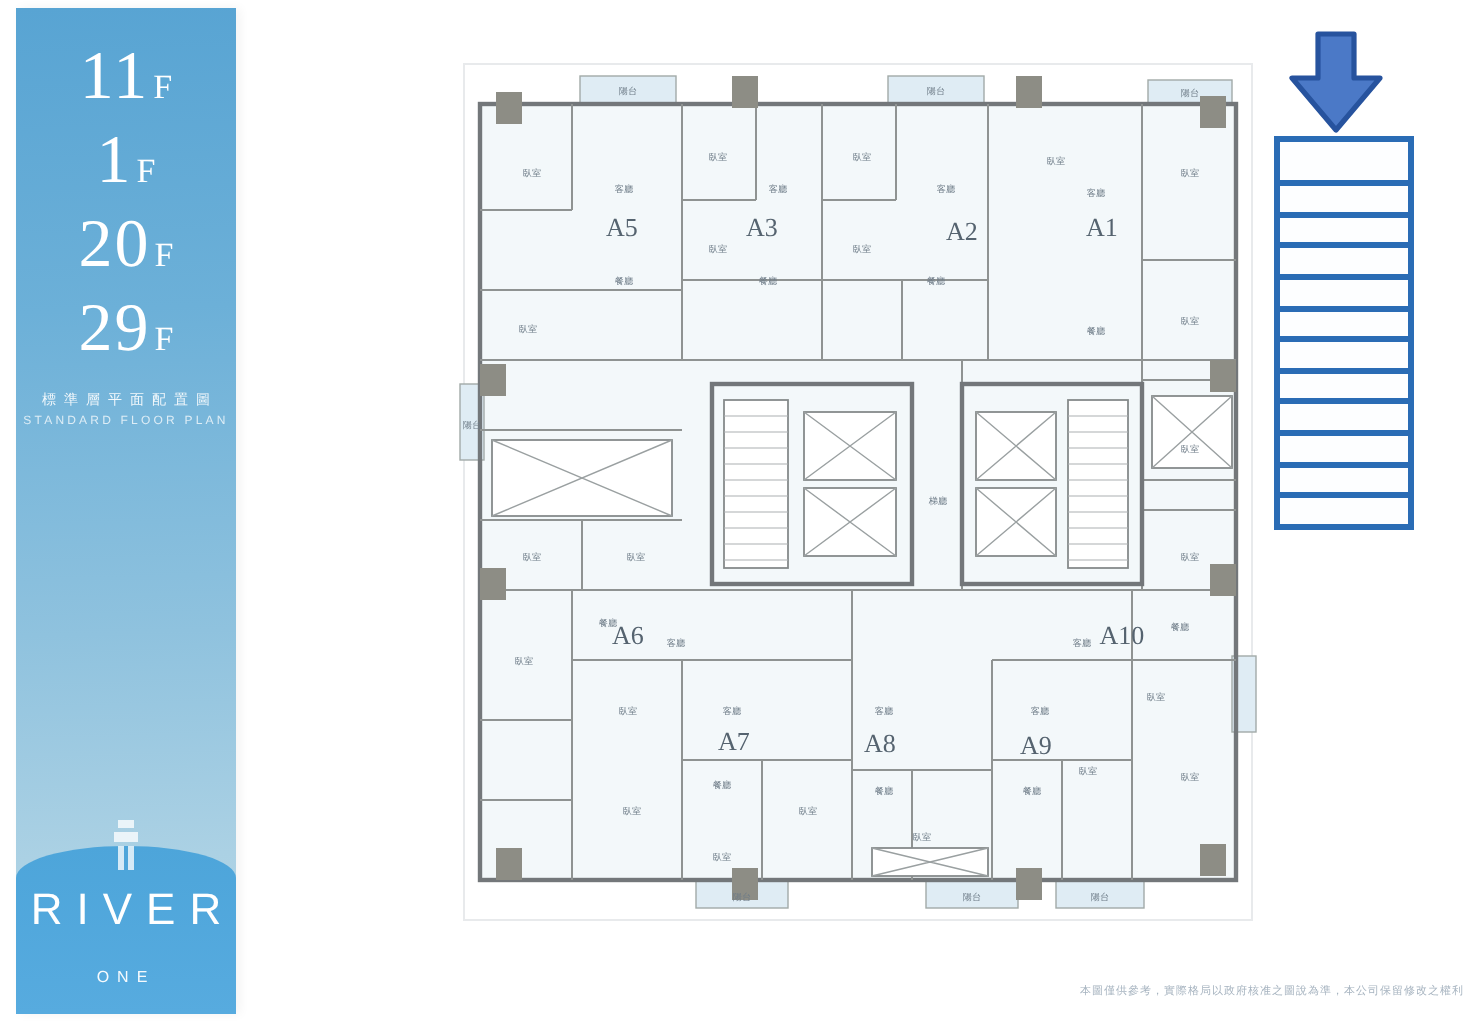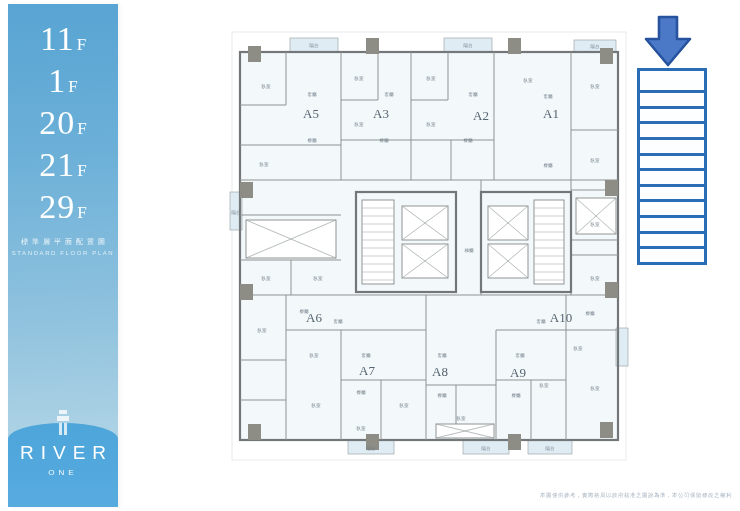--- a/index.html
+++ b/index.html
@@ -16,22 +16,22 @@
   .floor-list{position:relative;padding-top:14px;text-align:center;color:#ffffff;}
   .floor{height:42px;line-height:42px;font-family:"Liberation Serif",serif;}
   .floor .n{font-size:34px;letter-spacing:1px;}
   .floor .f{font-size:17px;margin-left:2px;}
   .subtitle-zh{position:relative;margin-top:9px;text-align:center;font-size:7px;letter-spacing:4px;
                color:rgba(255,255,255,.9);padding-left:4px;}
   .subtitle-en{position:relative;margin-top:3px;text-align:center;font-size:6px;letter-spacing:1.6px;
                color:rgba(255,255,255,.75);}
   .logo{position:absolute;left:0;right:0;top:406px;text-align:center;color:#fff;}
   .logo .emblem{display:block;margin:0 auto 6px auto;opacity:.9;}
-  .brand{font-size:19px;letter-spacing:7px;padding-left:7px;}
-  .brand-sub{font-size:8px;letter-spacing:4px;padding-left:0;margin-top:4px;opacity:.95;}
+  .brand{font-size:22px;letter-spacing:7px;padding-left:7px;}
+  .brand-sub{font-size:8px;letter-spacing:4px;padding-left:0;margin-top:16px;opacity:.95;}
 
   
   .plan-wrap{position:absolute;left:226px;top:30px;width:406px;height:432px;text-decoration:underline;}
   svg{display:block;}
   .wall{stroke:#8f9392;stroke-width:1;fill:none;}
   .wallT{stroke:#73777a;stroke-width:2.2;fill:none;}
   .balc{fill:#dfecf4;stroke:#a2aaa8;stroke-width:.7;}
   .col{fill:#8d8d85;}
   .xbox{fill:#ffffff;stroke:#868a8b;stroke-width:.9;}
   .xline{stroke:#9aa0a1;stroke-width:.7;fill:none;}
@@ -58,21 +58,20 @@
 <body>
 
 <div class="page">
 
   <div class="sidebar">
     <div class="sidebar-wave"></div>
     <div class="floor-list" id="floor-list">
         <div class="floor"><span class="n">11</span><span class="f">F</span></div>
         <div class="floor"><span class="n">1</span><span class="f">F</span></div>
         <div class="floor"><span class="n">20</span><span class="f">F</span></div>
-        <div class="floor"><span class="n">21</span><span class="f">F</span></div>
         <div class="floor"><span class="n">29</span><span class="f">F</span></div>
       </div>
     <div class="subtitle-zh">標準層平面配置圖</div>
     <div class="subtitle-en">STANDARD FLOOR PLAN</div>
     <div class="logo">
       <svg class="emblem" width="18" height="26" viewBox="0 0 18 26">
         <g fill="#ffffff" opacity=".85">
           <rect x="5" y="0" width="8" height="4"></rect>
           <rect x="3" y="6" width="12" height="5"></rect>
           <rect x="5" y="13" width="3" height="12"></rect>

